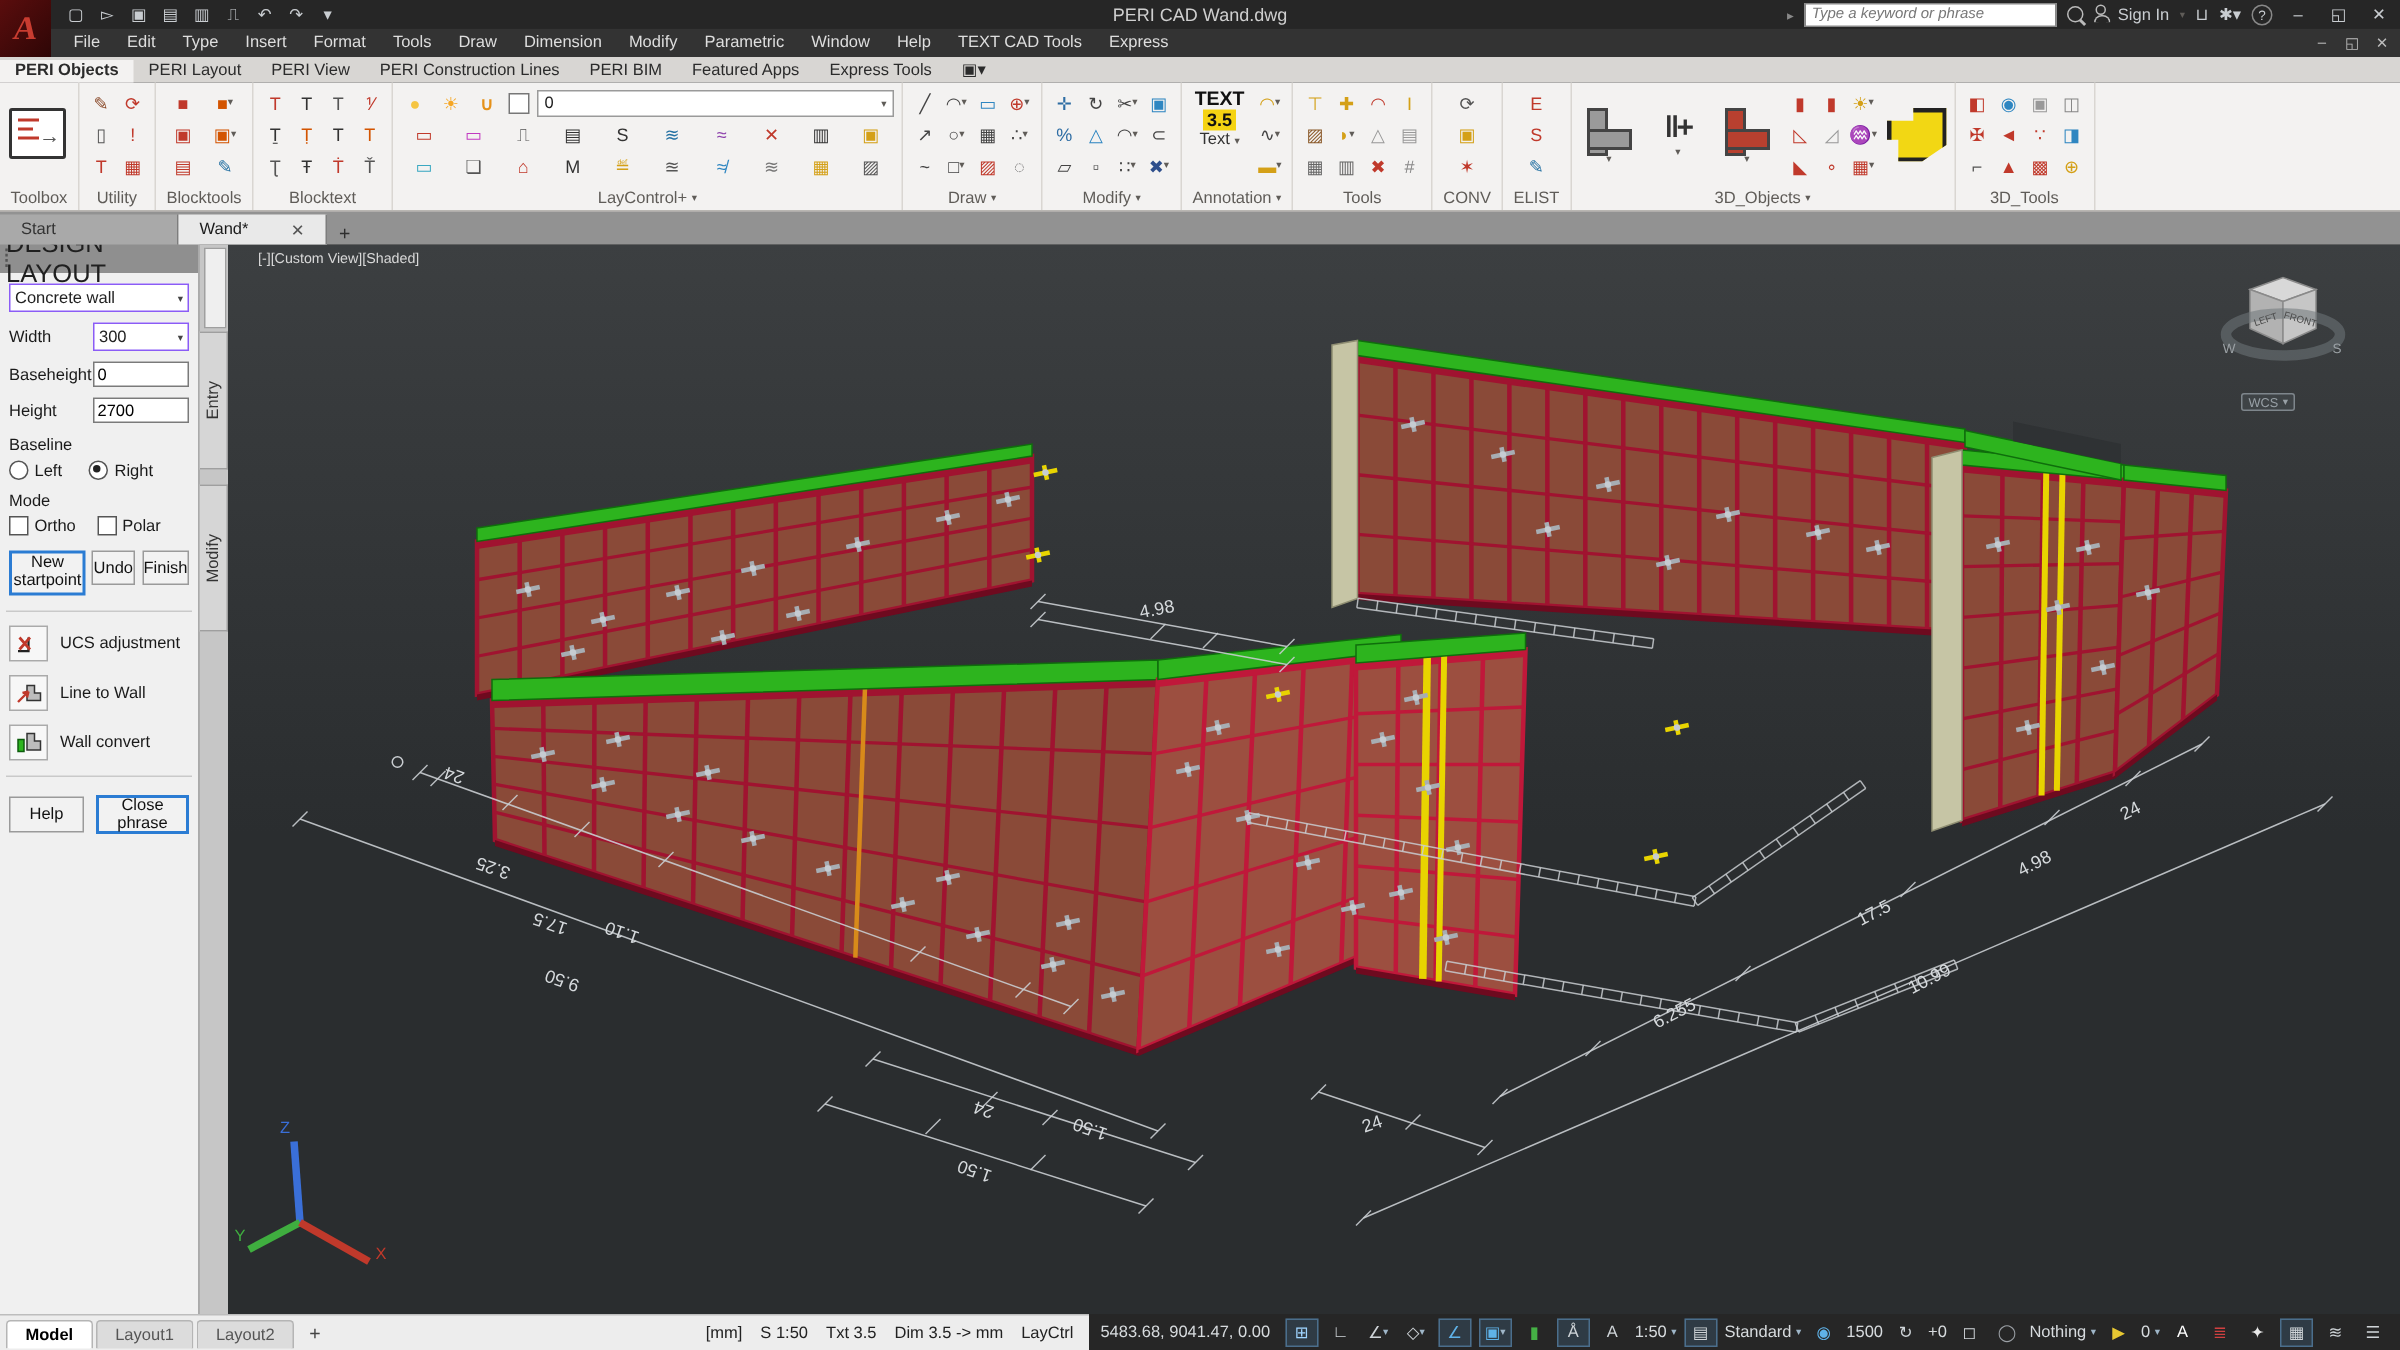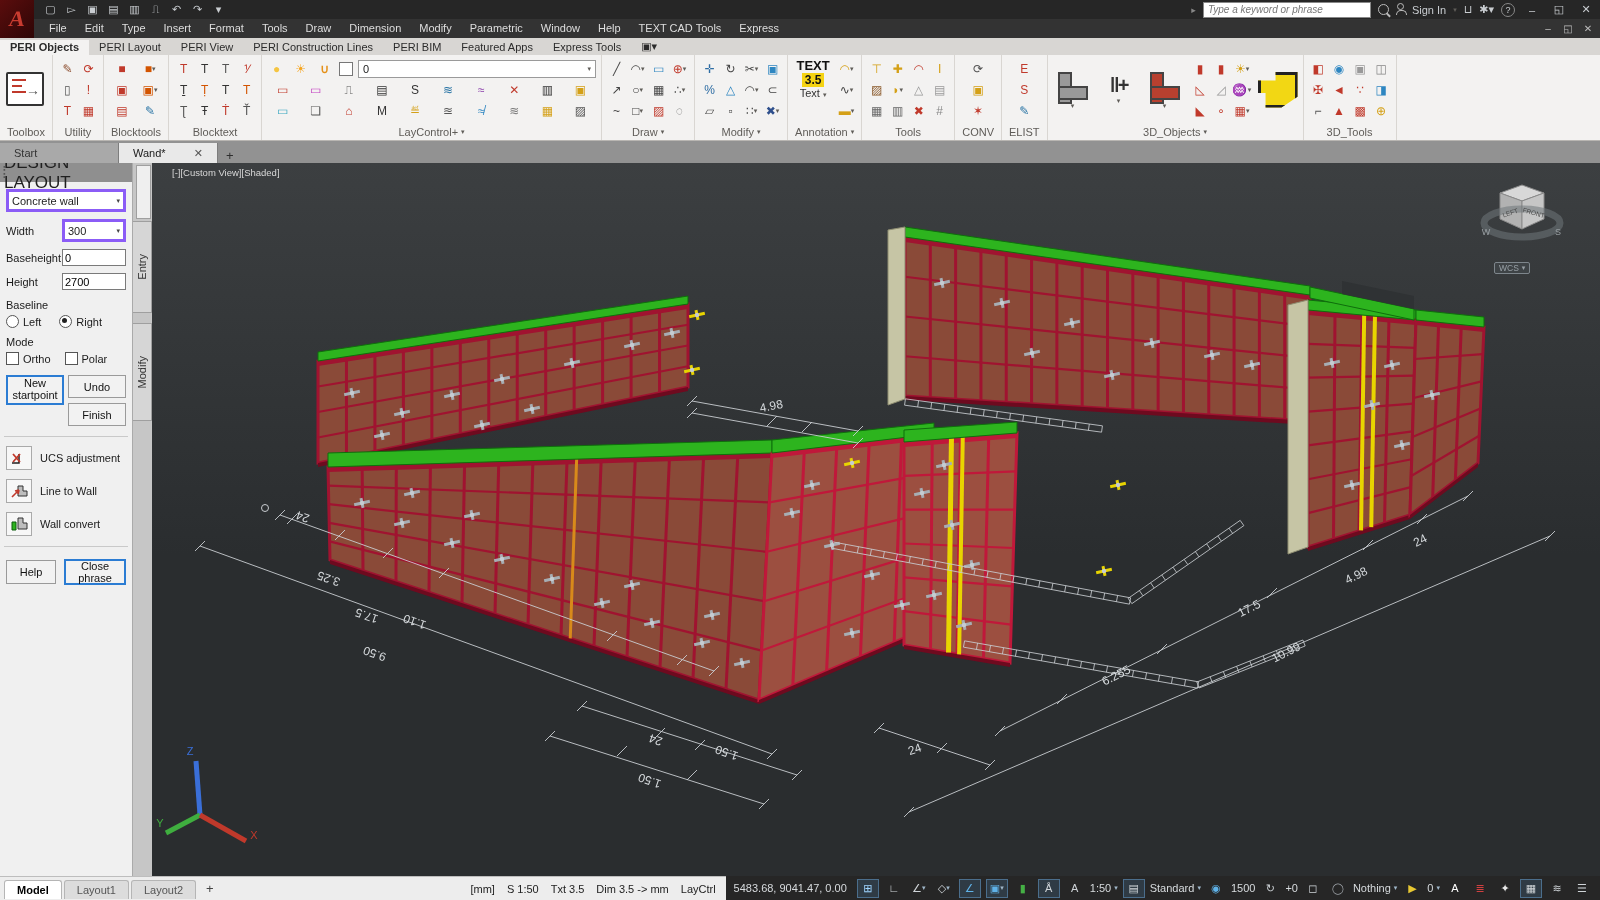--- a/index.html
+++ b/index.html
@@ -61,21 +61,21 @@
   .dtab.active{background:#e9e9e9;color:#1a1a1a;}
   .dplus{color:#2e2e2e;font-size:13px;padding:0 8px;}
 
   
   #palette{position:absolute;left:0;top:163px;width:133px;height:713px;background:#f0f0f0;border-right:1px solid #aaa;box-sizing:border-box;z-index:25;}
   #palhead{height:19px;background:#8f8f8f;color:#1f1f1f;display:flex;align-items:center;font-size:17px;padding-left:4px;position:relative;}
   #palhead:before{content:"⁞";position:absolute;left:2px;color:#555;}
   .prow{display:flex;align-items:center;margin:7px 6px 0;gap:4px;}
   .plab{font-size:11px;color:#1a1a1a;white-space:nowrap;}
   select.pal,input.pal{font-size:11px;height:17px;border:1px solid #7a7a7a;background:#fff;box-sizing:border-box;font-family:"Liberation Sans",sans-serif;}
-  .combo{border:3px solid #8b5cf6;background:#fff;height:17px;display:flex;align-items:center;justify-content:space-between;padding:0 3px;font-size:11px;flex:1;}
+  .combo{border:1px solid #8b5cf6;background:#fff;height:17px;display:flex;align-items:center;justify-content:space-between;padding:0 3px;font-size:11px;flex:1;}
   .combo .dd{color:#444;}
   .radio{width:11px;height:11px;border:1px solid #555;border-radius:50%;background:#fff;display:inline-block;position:relative;}
   .radio.sel:after{content:"";position:absolute;left:2px;top:2px;width:5px;height:5px;background:#222;border-radius:50%;}
   .chk{width:11px;height:11px;border:1px solid #555;background:#fff;display:inline-block;}
   .pbtn{background:#f2f2f2;border:1px solid #9a9a9a;font-size:11px;display:flex;align-items:center;justify-content:center;text-align:center;color:#111;}
   .pbtn.hl{border:2px solid #2b7cd3;}
   .toolrow{display:flex;align-items:center;gap:8px;margin:9px 6px 0;}
   .ticon{width:24px;height:22px;border:1px solid #aaa;background:#f7f7f7;display:flex;align-items:center;justify-content:center;}
   .sep{height:1px;background:#c9c9c9;margin:10px 4px 0;}
 
@@ -113,20 +113,21 @@
       <div class="qico">▢</div>
       <div class="qico">▻</div>
       <div class="qico">▣</div>
       <div class="qico">▤</div>
       <div class="qico">▥</div>
       <div class="qico">⎍</div>
       <div class="qico">↶</div>
       <div class="qico">↷</div>
       <div class="qico">▾</div>
     </div>
+  <div id="apptitle">PERI CAD   Wand.dwg</div>
   <div id="tright">
     <span style="color:#888;font-size:9px">▸</span>
     <div id="searchbox">
         <span>Type a keyword or phrase</span>
       </div>
     <span class="mag"></span>
     <span class="person"></span>
     <span class="tb-txt">Sign In</span>
     <span class="tb-txt dd">▾</span>
     <span class="tb-txt">⊔</span>
@@ -435,21 +436,21 @@
     </div>
   <div class="prow" style="margin-top:4px">
     <span class="chk"></span>
       <span class="plab">Ortho</span>
     <span class="chk" style="margin-left:10px"></span>
       <span class="plab">Polar</span>
   </div>
 
   <div class="prow" style="margin-top:10px;align-items:stretch;">
     <div class="pbtn hl" style="width:54px;height:26px;line-height:1.05">New startpoint</div>
-    <div style="display:flex;flex-direction:column;gap:5px;flex:1">
+    <div style="display:flex;flex-direction:row;gap:5px;flex:1">
       <div class="pbtn" style="height:21px">Undo</div>
       <div class="pbtn" style="height:21px">Finish</div>
     </div>
   </div>
 
   <div class="sep"></div>
 
   <div class="toolrow">
     <div class="ticon">
       <svg width="18" height="16">

